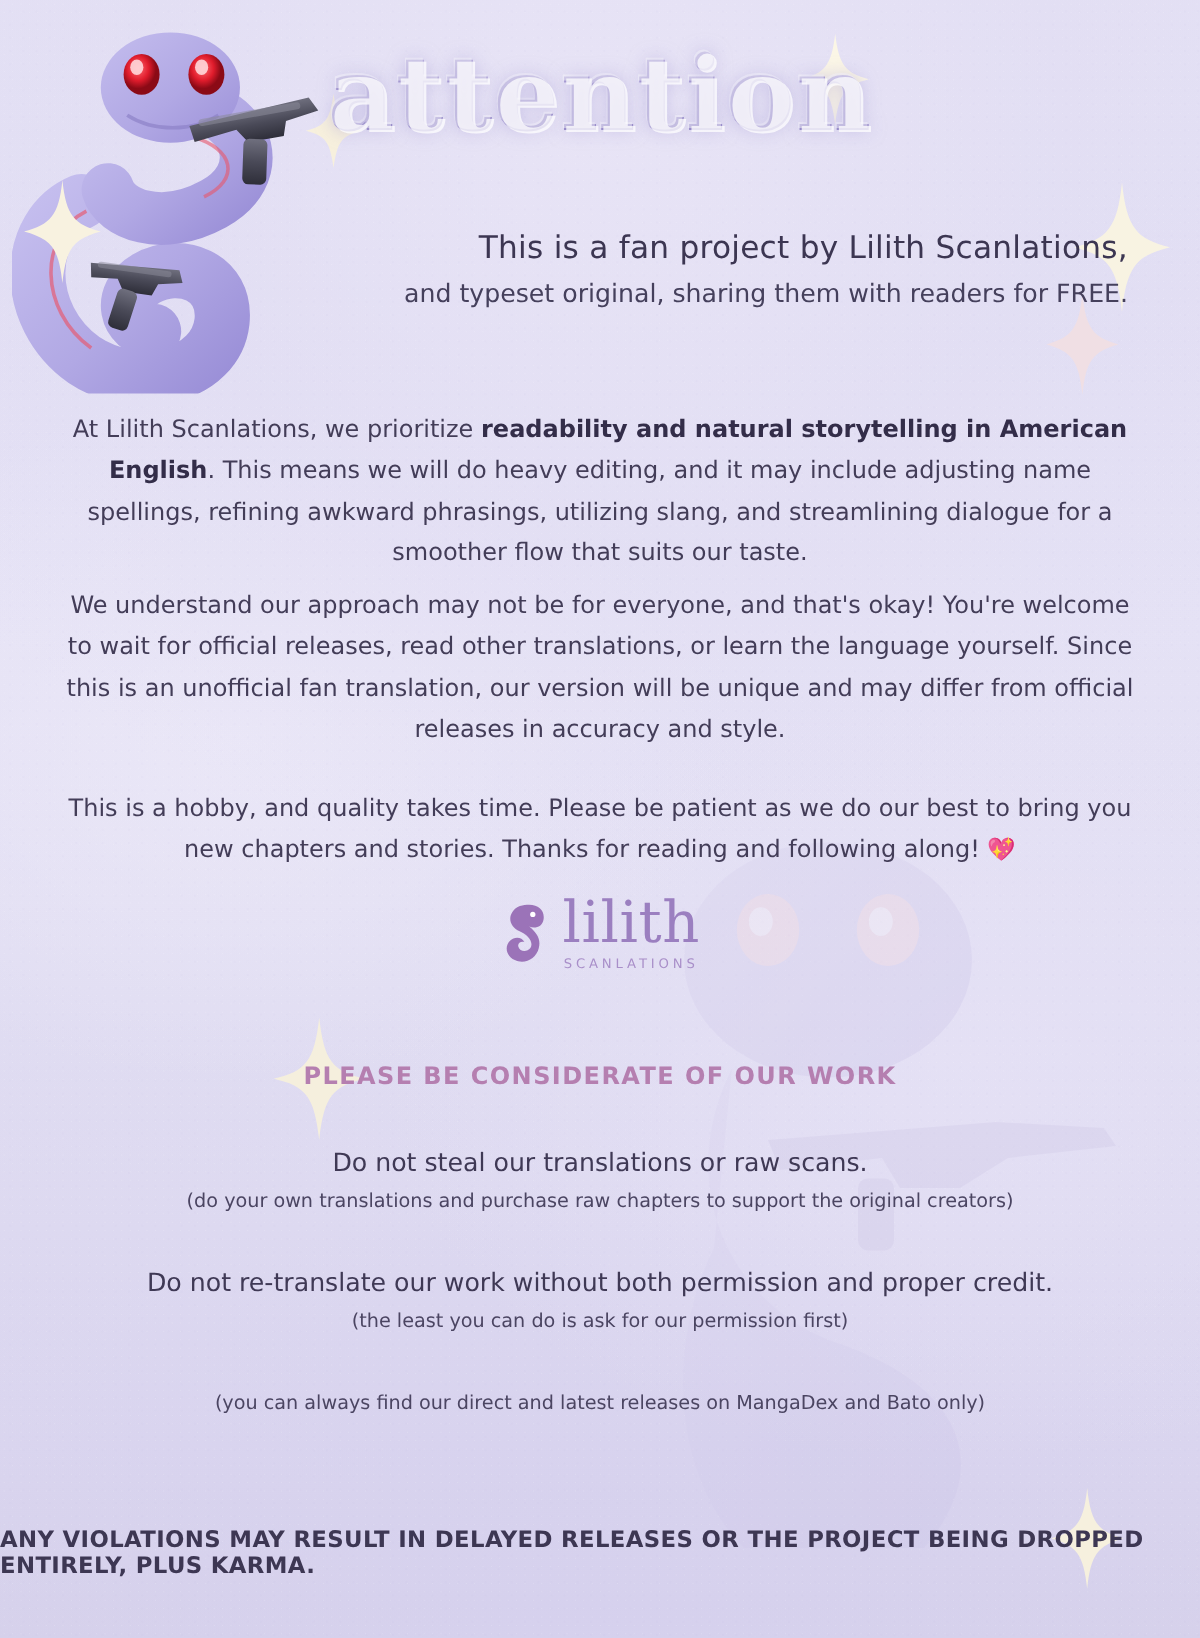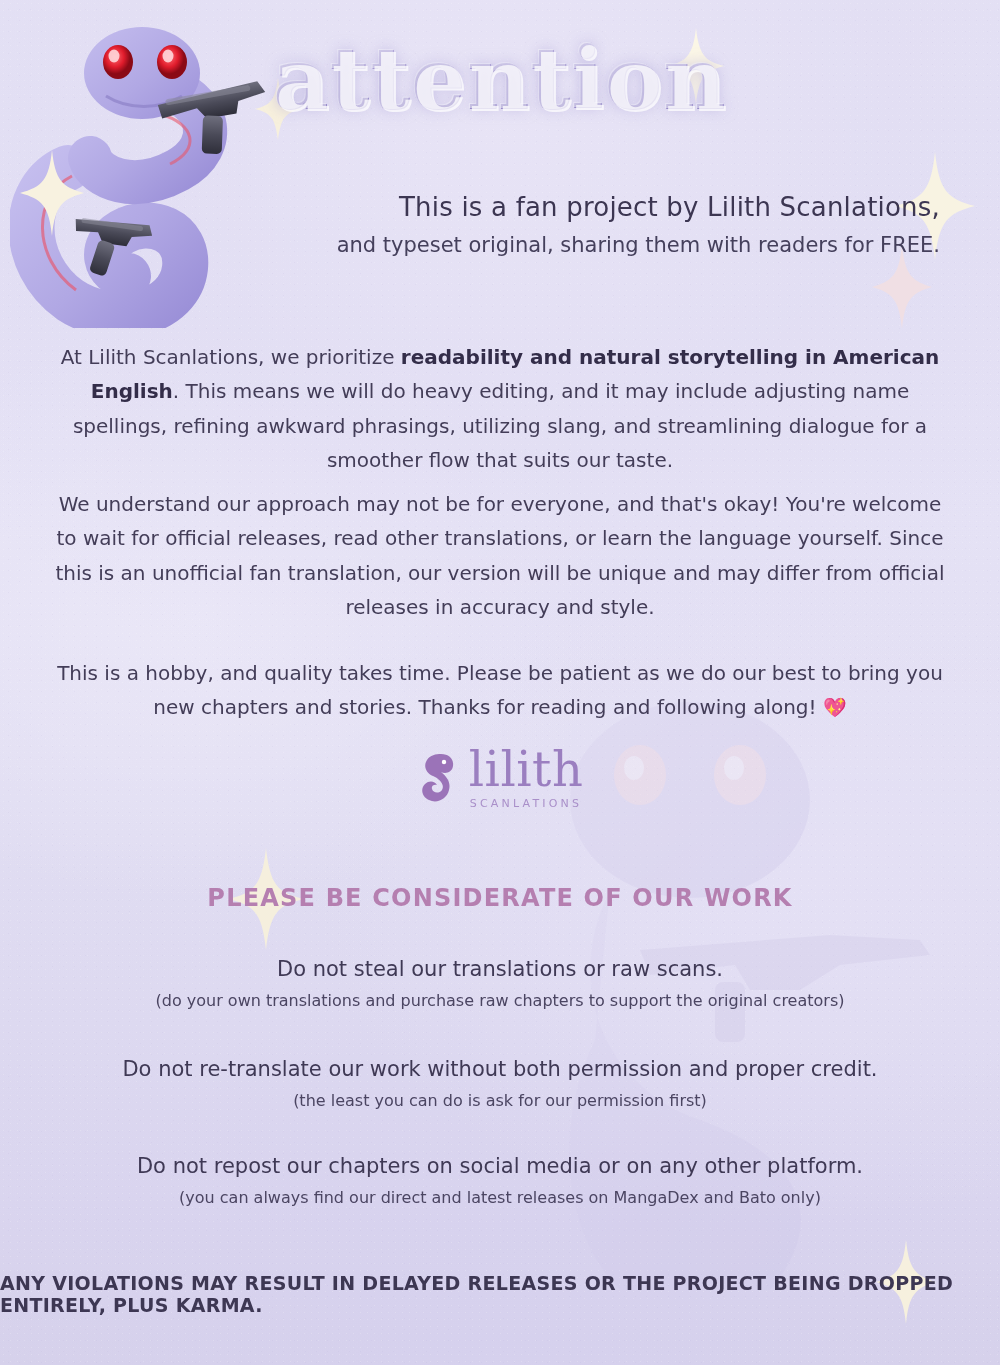--- a/index.html
+++ b/index.html
@@ -166,21 +166,21 @@
     color: #a98fc9;
     margin-top: 4px;
   }
 
   
   .rules-title {
     position: absolute;
     left: 0; right: 0;
     top: 884px;
     text-align: center;
-    font-size: 24px;
+    font-size: 20px;
     font-weight: 700;
     letter-spacing: 1.2px;
     color: #b57fb0;
     font-variant: small-caps;
   }
 
   .rule {
     position: absolute;
     left: 60px;
     width: 880px;
@@ -364,19 +364,18 @@
     <div class="main">Do not re-translate our work without both permission and proper credit.</div>
     <div class="sub">(the least you can do is ask for our permission first)</div>
   </div>
 
   <div class="rule r1">
     <div class="main">Do not steal our translations or raw scans.</div>
     <div class="sub">(do your own translations and purchase raw chapters to support the original creators)</div>
   </div>
 
   <div class="rule r3">
-    <div class="main">Do not repost our chapters on social media or on any other platform.</div>
     <div class="sub">(you can always find our direct and latest releases on MangaDex and Bato only)</div>
   </div>
 
   <div class="footer-note">ANY VIOLATIONS MAY RESULT IN DELAYED RELEASES OR THE PROJECT BEING DROPPED ENTIRELY, PLUS KARMA.</div>
 
 </div>
 
 </body></html>

